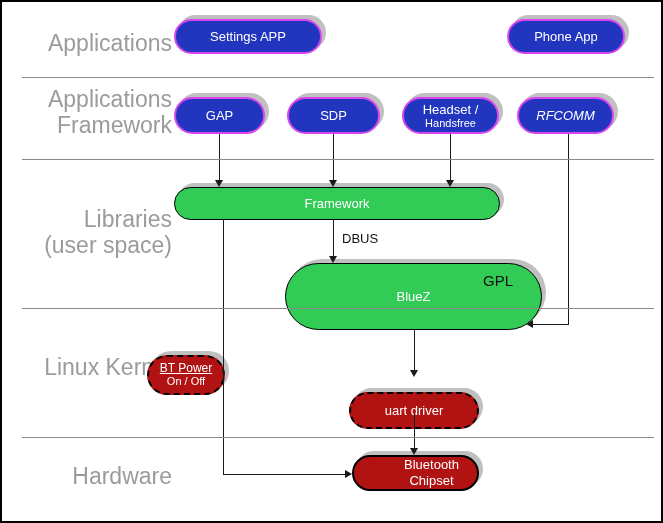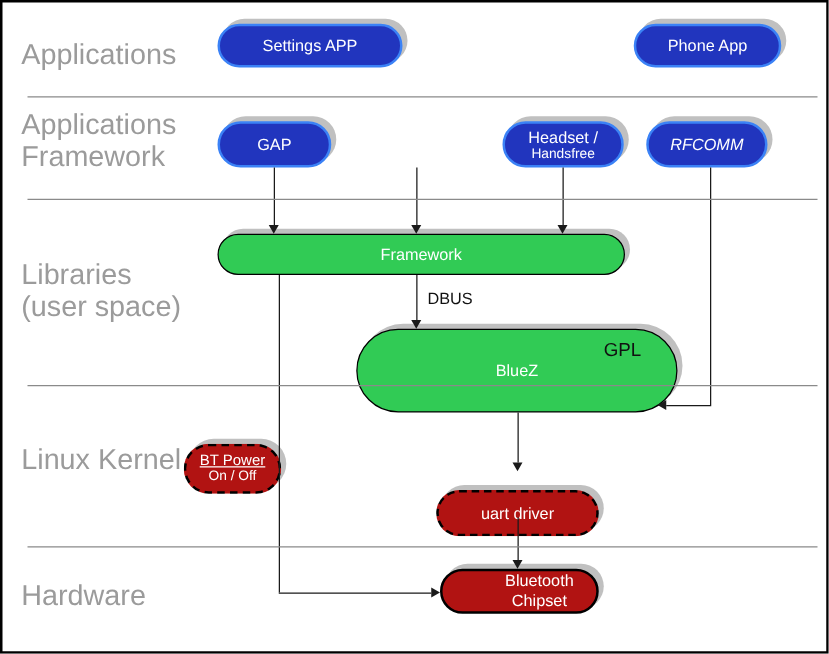--- a/index.html
+++ b/index.html
@@ -9,21 +9,21 @@
     box-sizing:border-box;
     border:2px solid #000;
     background:#fff;
     font-family:"Liberation Sans", sans-serif;
     overflow:hidden;
   }
   
   .layer-label{
     position:absolute;
     left:15px;width:155px;
-    text-align:left;
+    text-align:right;
     color:var(--gray_label);
     font-size:23px;
     line-height:26px;
     white-space:pre-line;
     z-index:2;
   }
   
   .divider{
     position:absolute;
     left:20px;width:632px;height:1px;
@@ -37,21 +37,21 @@
     align-items:center;justify-content:center;
     box-sizing:border-box;
     color:#fff;
     font-size:13px;
     text-align:center;
     z-index:4;
   }
   .pill .l2{font-size:11px;line-height:13px;}
   .blue{
     background:var(--blue);
-    border:2px solid #3b82f6;
+    border:2px solid #d946ef;
     box-shadow:4px -4px 0 var(--shadow);
   }
   .green{
     background:var(--green);
     border:1px solid #000;
     box-shadow:4px -4px 0 var(--shadow);
   }
   .red{
     background:var(--red);
     border:2px dashed #000;
@@ -119,20 +119,23 @@
   <div class="pill blue" style="left:172px;top:17px;width:148px;height:35px;border-radius:18px;">
     <span>Settings APP</span>
   </div>
   <div class="pill blue" style="left:505px;top:17px;width:118px;height:35px;border-radius:18px;align-items:center;">
     <span>Phone App</span>
   </div>
 
   <div class="pill blue" style="left:172px;top:95px;width:91px;height:37px;border-radius:19px;">
     <span>GAP</span>
   </div>
+  <div class="pill blue" style="left:285px;top:95px;width:93px;height:37px;border-radius:19px;">
+    <span>SDP</span>
+  </div>
   <div class="pill blue" style="left:400px;top:95px;width:97px;height:37px;border-radius:19px;">
     <span>Headset /</span>
     <span class="l2">Handsfree</span>
   </div>
   <div class="pill blue" style="left:515px;top:95px;width:97px;height:37px;border-radius:19px;font-style:italic;">
     <span>RFCOMM</span>
   </div>
 
   <div class="pill green" style="left:172px;top:185px;width:326px;height:33px;border-radius:17px;">
     <span>Framework</span>

